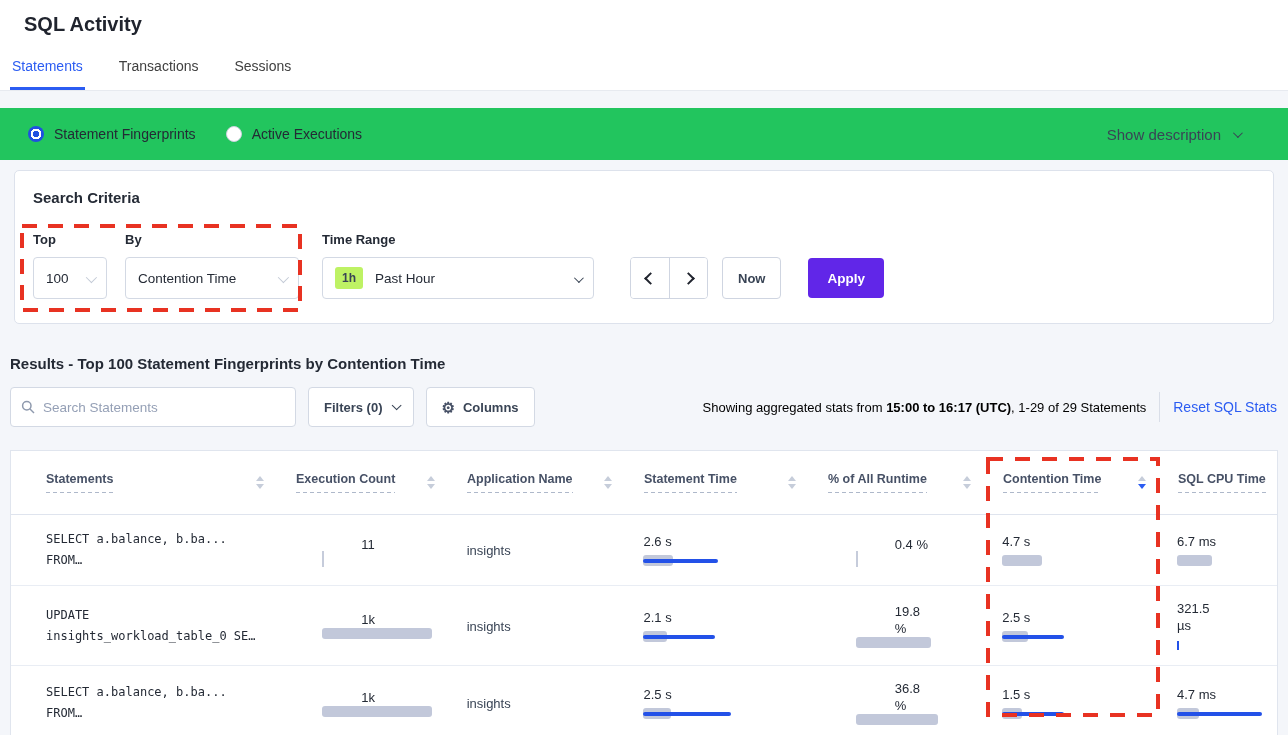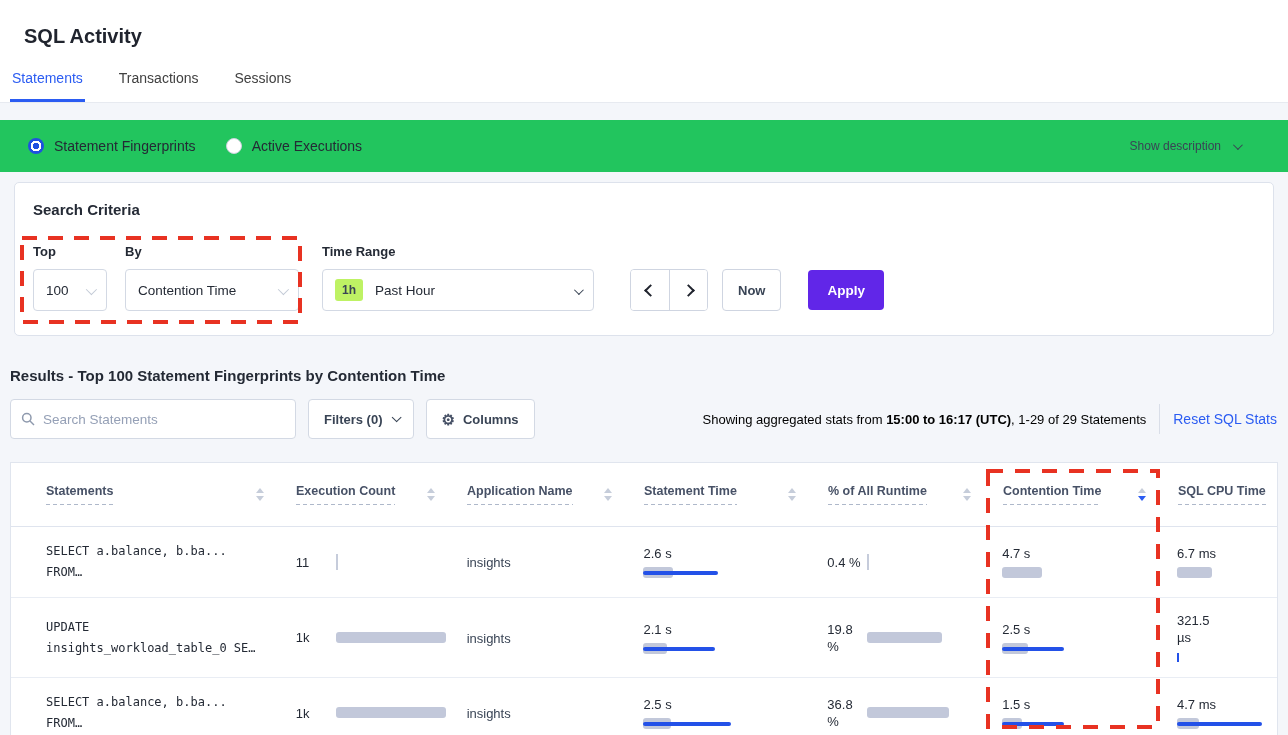--- a/index.html
+++ b/index.html
@@ -1,32 +1,32 @@
 <!DOCTYPE html>
 <html><head>
 <meta charset="utf-8">
 <style>
   * { margin:0; padding:0; box-sizing:border-box; }
   html,body { width:1288px; height:735px; overflow:hidden; }
   body { background:#f4f6fa; font-family:"Liberation Sans", sans-serif; color:#242a35; }
 
   
   .top-white { background:#fff; }
-  .page-title { font-size:20px; font-weight:700; padding:25px 0 0 24px; color:#20242e; }
+  .page-title { font-size:20px; font-weight:700; padding:13px 0 0 24px; color:#20242e; }
   .tabs { display:flex; gap:32px; padding:22px 0 0 10px; border-bottom:1px solid #e7eaf0; background:#fff; }
   .tab { font-size:14px; color:#404040; padding:0 2px 13px; cursor:pointer; }
   .tab.active { color:#2b5cf2; border-bottom:3px solid #2b5cf2; }
 
   
   .radio-bar { background:#22c55e; margin-top:17px; height:52px; display:flex; align-items:center; padding:0 24px 0 28px; }
   .radio-item { display:flex; align-items:center; margin-right:30px; font-size:14px; color:#242a35; cursor:pointer; }
   .radio-dot { width:16px; height:16px; border-radius:50%; margin-right:10px; flex:none; }
   .radio-dot.on { background:radial-gradient(circle, #2050e0 0 3.5px, #fff 3.5px 5.5px, #2050e0 5.5px 8px); }
   .radio-dot.off { background:#fff; border:1px solid #ccd2de; }
-  .show-desc { margin-left:auto; margin-right:24px; font-size:12px; color:#394455; display:flex; align-items:center; gap:12px; cursor:pointer; }
+  .show-desc { margin-left:auto; margin-right:24px; font-size:15px; color:#394455; display:flex; align-items:center; gap:12px; cursor:pointer; }
 
   
   .chev { width:7px; height:7px; border-right:1.6px solid #394455; border-bottom:1.6px solid #394455; transform:rotate(45deg) translateY(-2px); display:inline-block; }
   .chev.light { border-color:#c3cad6; width:8px; height:8px; }
   .chev.thin { border-width:1.3px; }
   .ang { width:9px; height:9px; display:inline-block; }
   .ang.left  { border-left:2.4px solid #20242e; border-bottom:2.4px solid #20242e; transform:rotate(45deg); }
   .ang.right { border-right:2.4px solid #20242e; border-bottom:2.4px solid #20242e; transform:rotate(-45deg); }
 
   
@@ -78,21 +78,21 @@
   .trow { display:flex; align-items:center; border-bottom:1px solid #e9edf4; padding:14px 0 14px 35px; min-height:70px; }
   .sql { font-family:"DejaVu Sans Mono", monospace; font-size:12px; line-height:21px; color:#242a35; white-space:pre; overflow:hidden; }
   .plain { font-size:13px; color:#394455; }
   .bar-value { font-size:13px; color:#242a35; margin-bottom:5px; white-space:pre-line; line-height:17px; }
   .bar-track { position:relative; height:12px; width:118px; flex:none; }
   .pill { position:absolute; left:0; top:0; height:11px; border-radius:3px; background:#c2c8da; }
   .blueline { position:absolute; left:0; top:4px; height:4px; border-radius:2px; background:#2351e8; }
   .tickmark { position:absolute; left:0; }
   .tickmark.gray { width:2px; height:16px; top:-2px; background:#c6ccdb; }
   .tickmark.blue { width:2px; height:9px; top:2px; background:#2351e8; }
-  .cell-h { display:flex; align-items:center; }
+  .cell-h { display:flex; align-items:center;flex-direction:column; }
   .cell-h .bar-value { margin-bottom:0; }
   .val-slot { width:40px; flex:none; }
 </style>
 </head>
 <body>
 
 <div class="top-white">
   <div class="page-title">SQL Activity</div>
   <div class="tabs">
     <div class="tab active">Statements</div>

